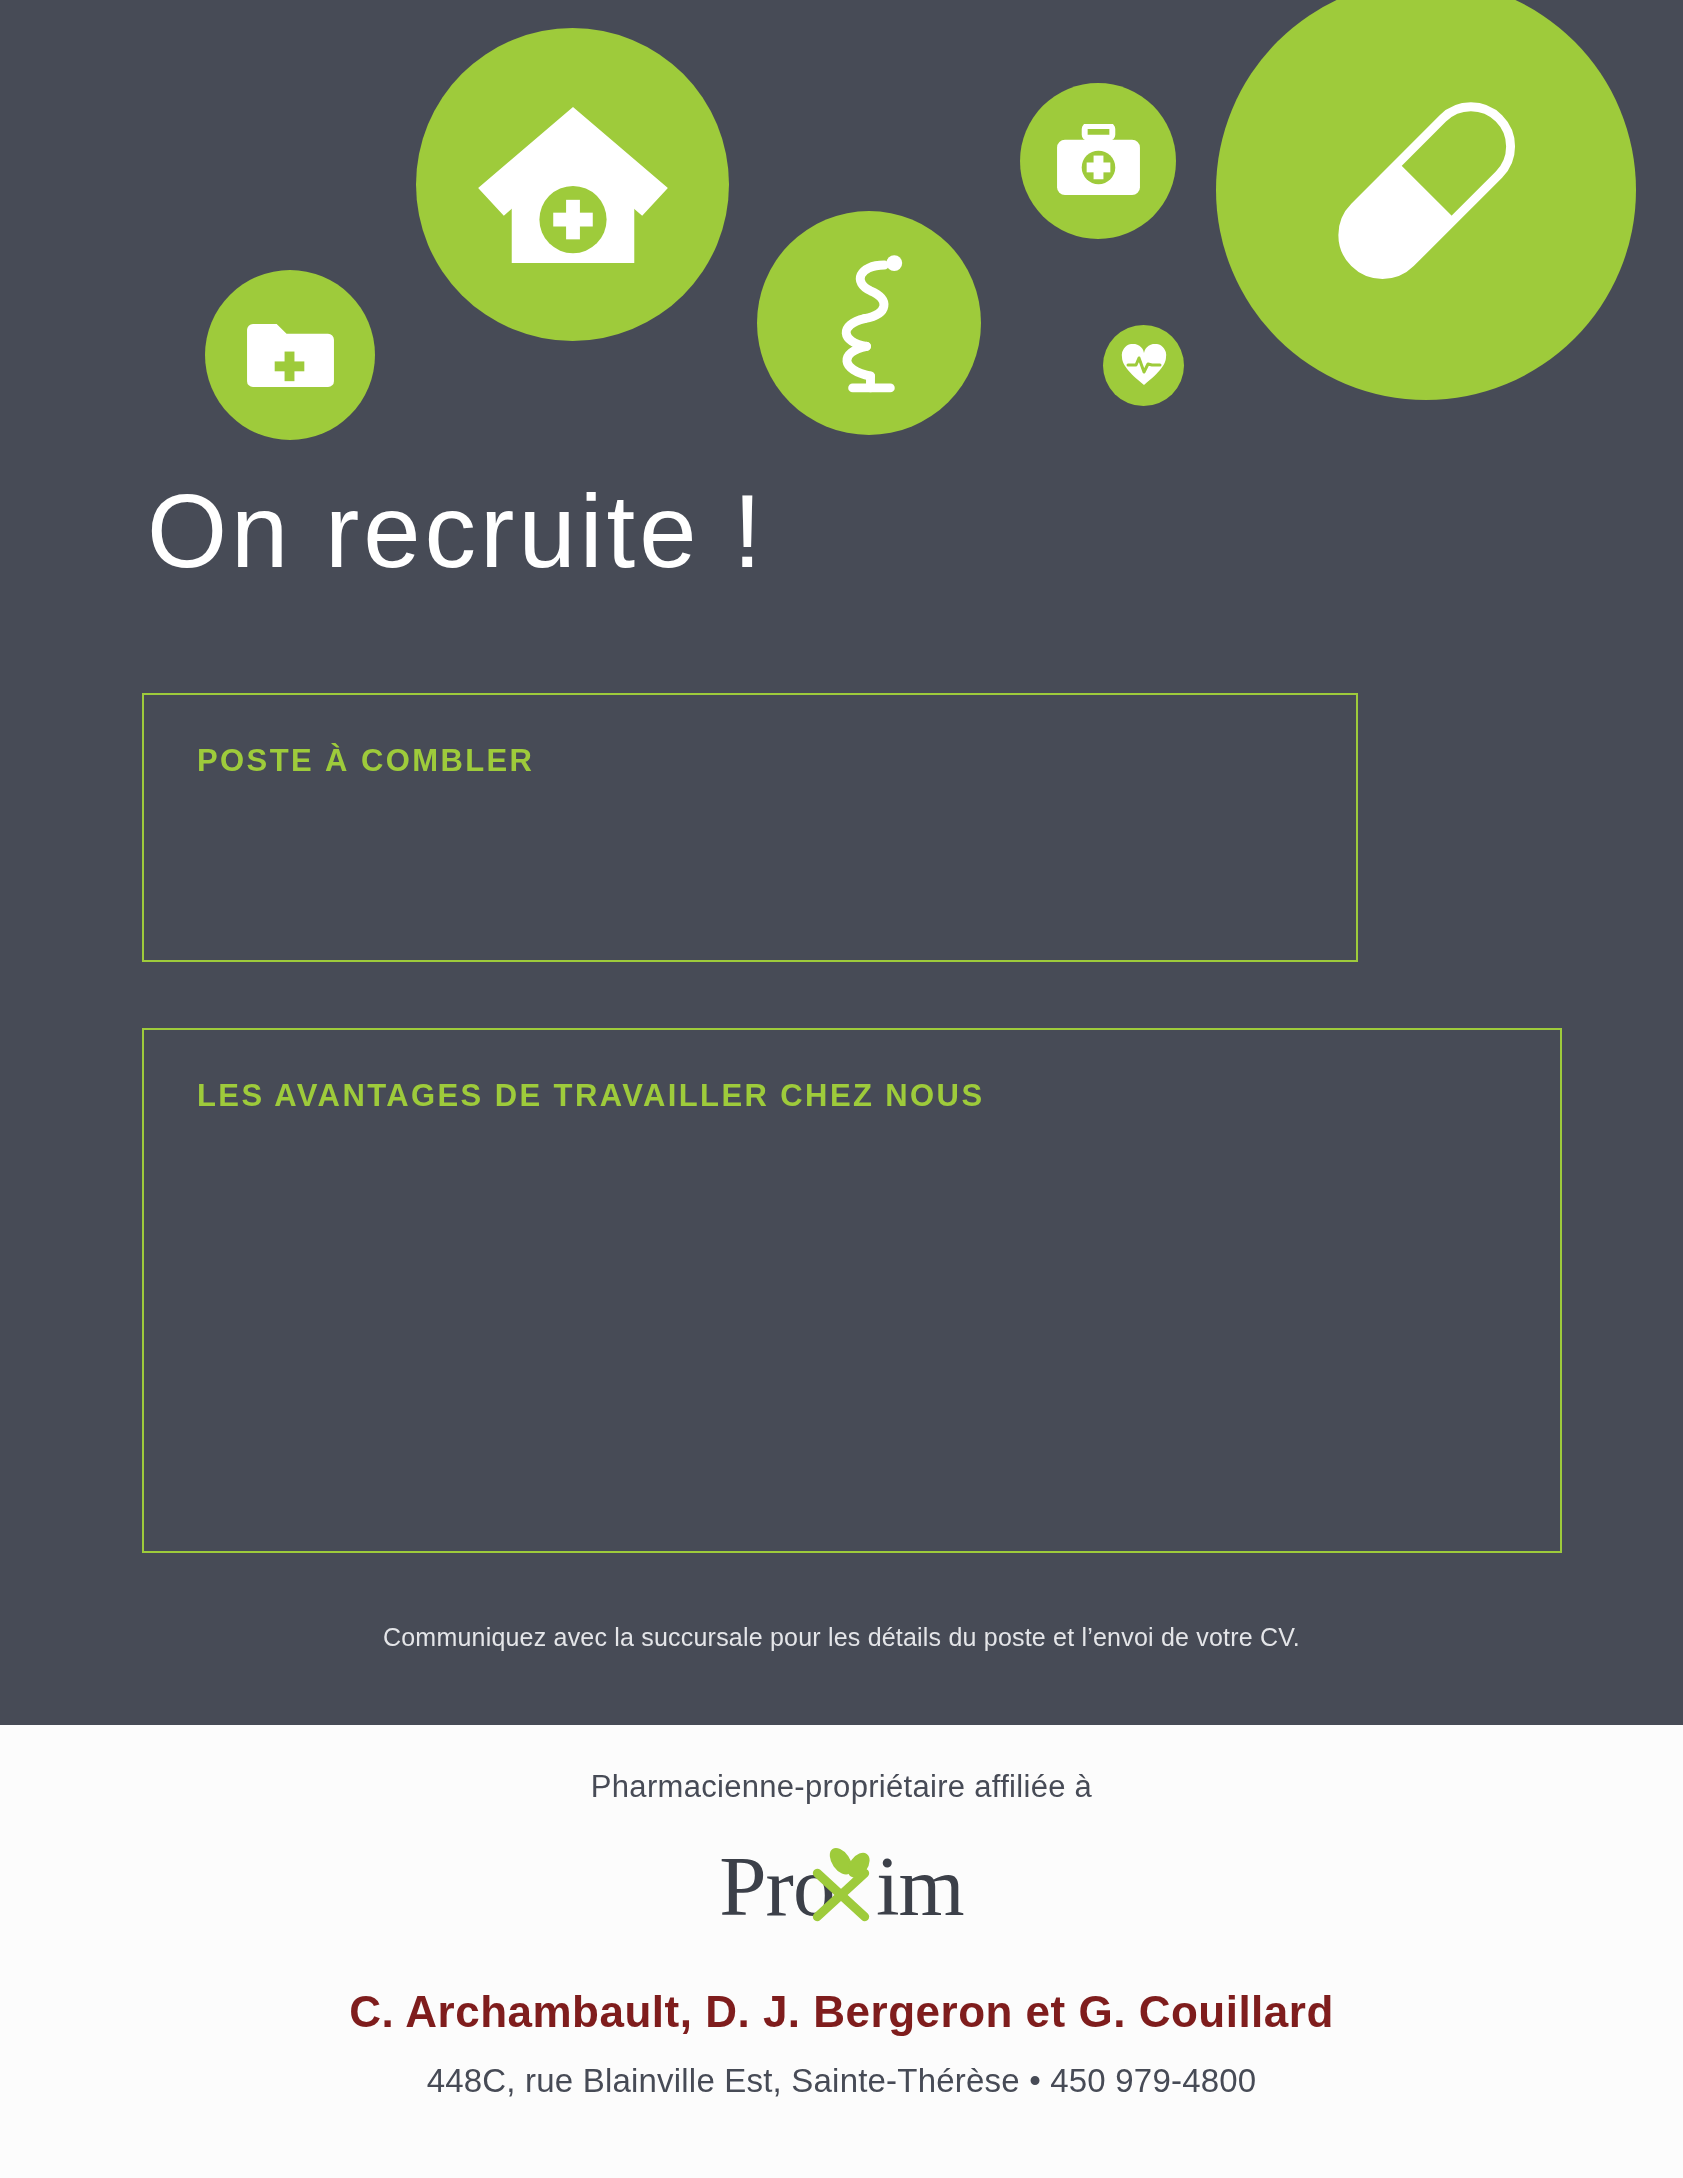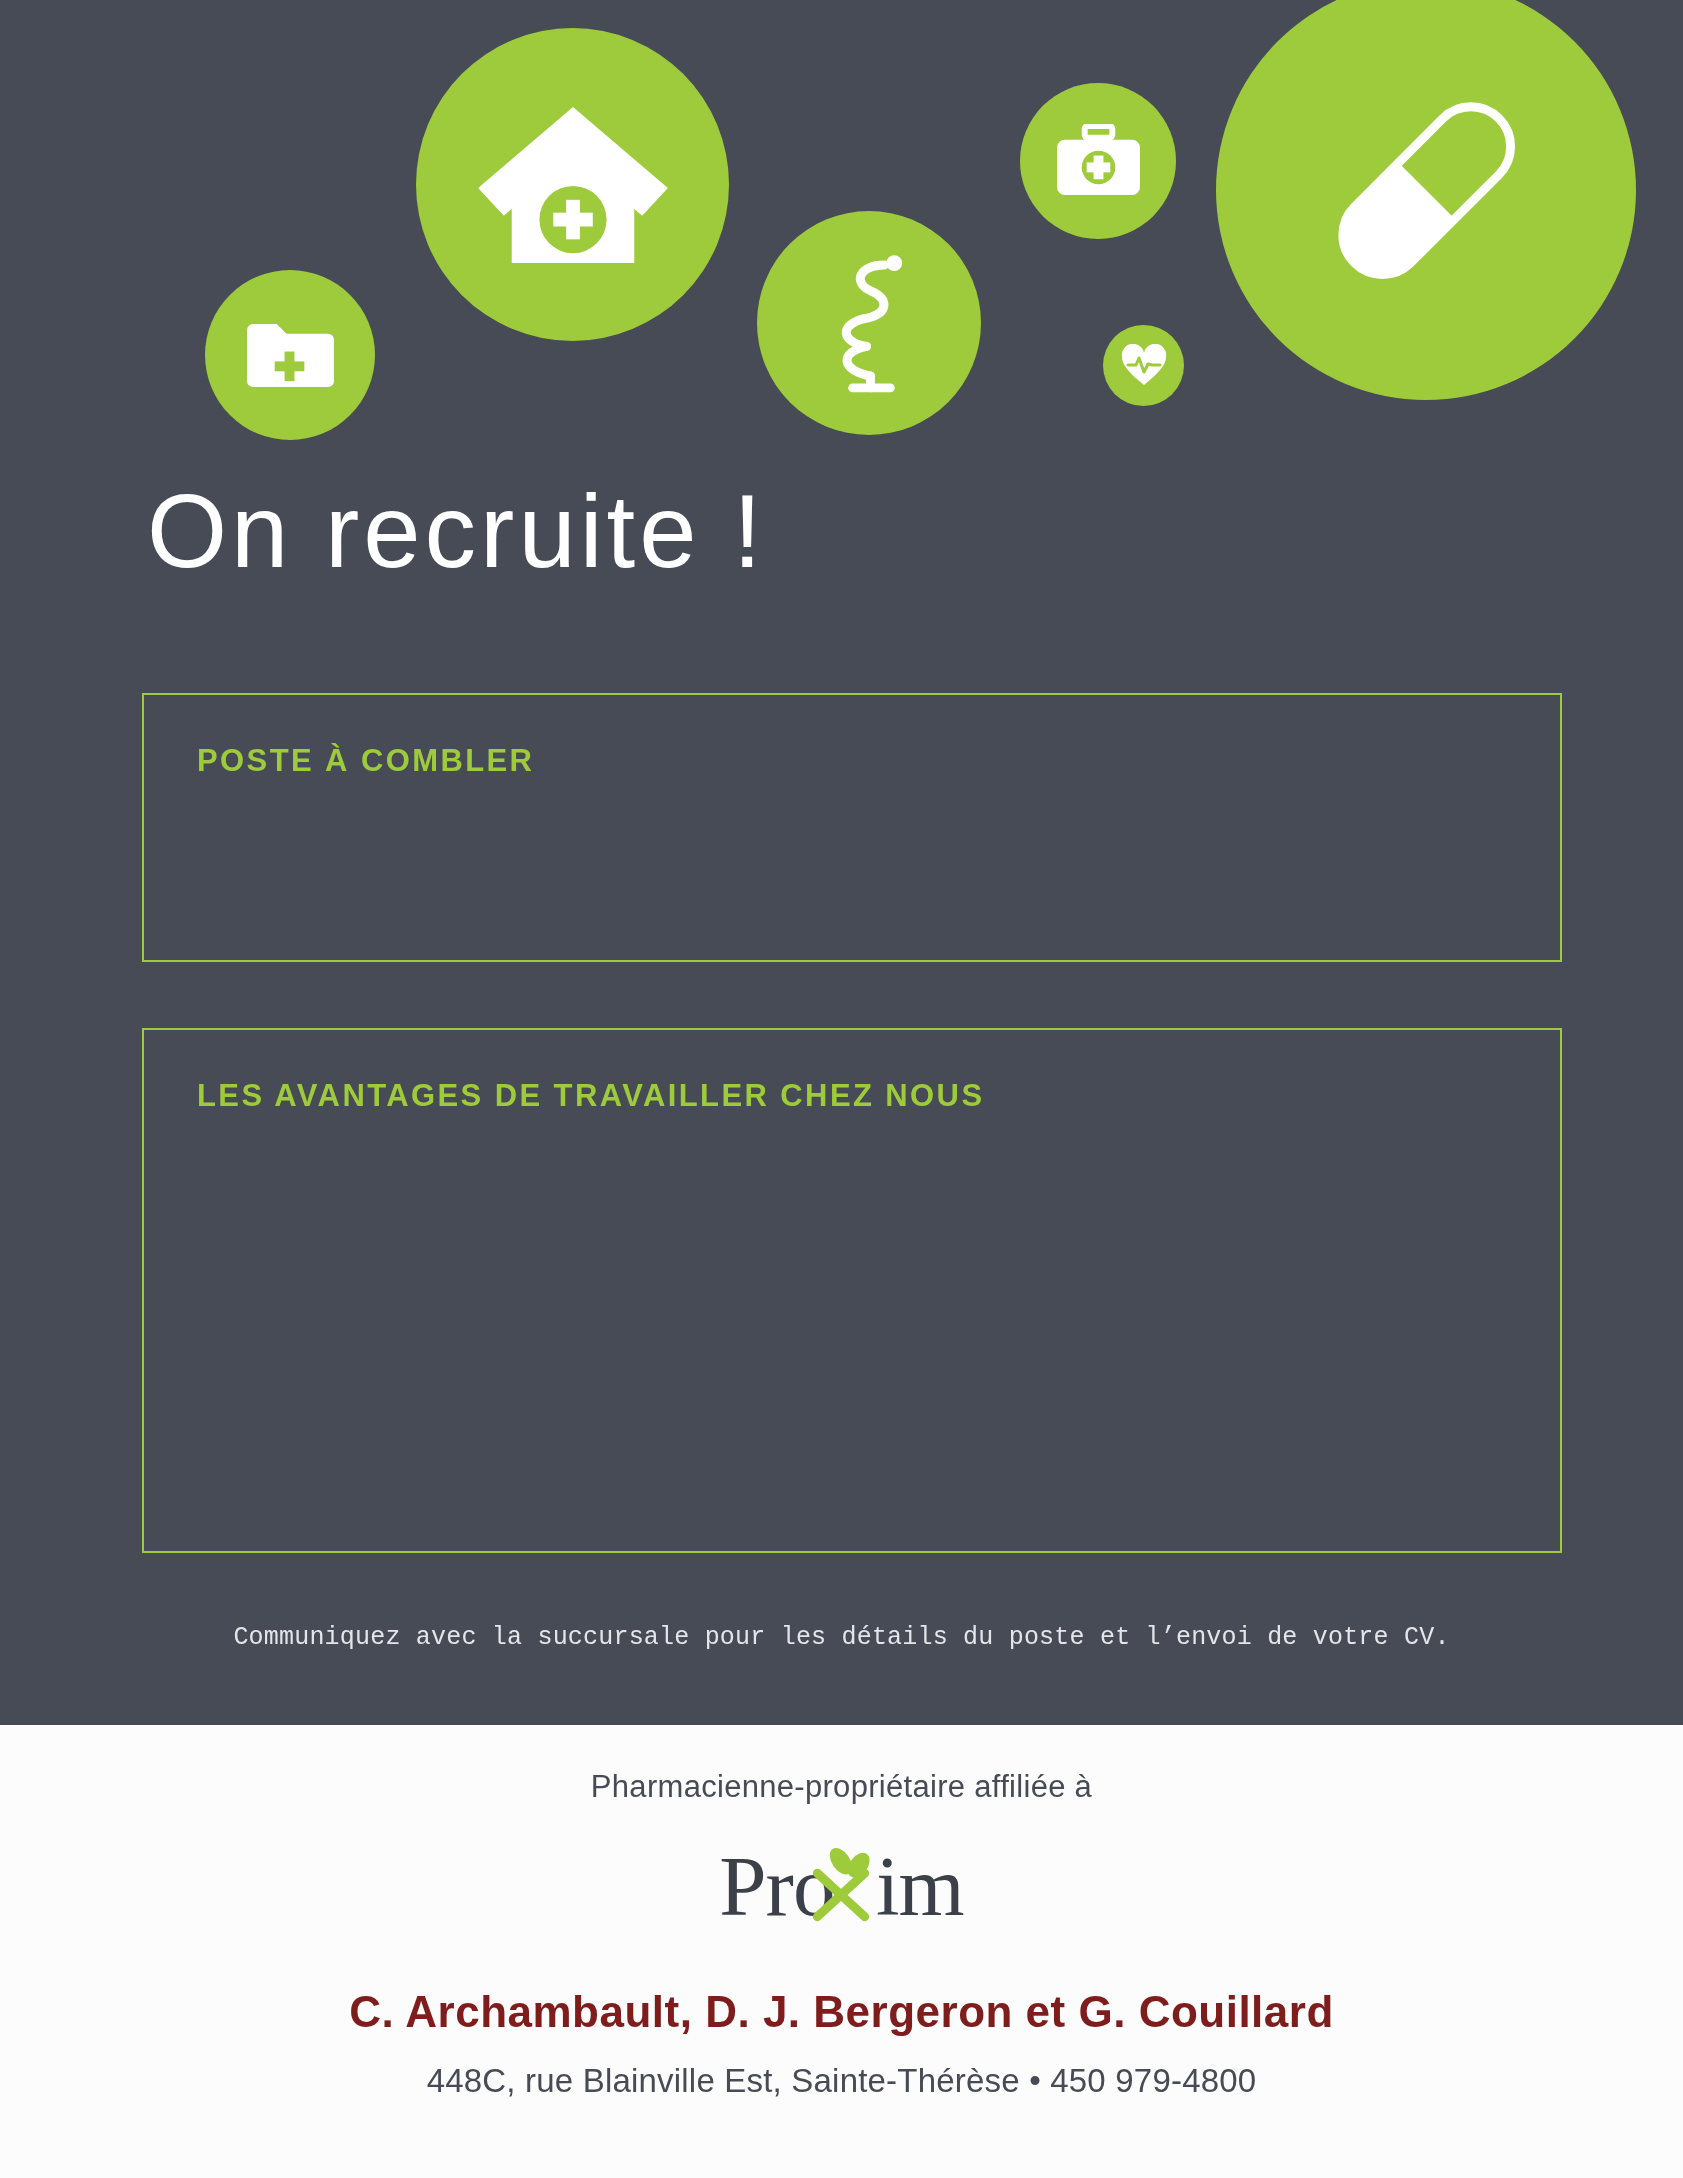--- a/index.html
+++ b/index.html
@@ -72,21 +72,21 @@
 
   
   .field-box {
     position: absolute;
     border: 2px solid #9ecb3b;
     box-sizing: border-box;
   }
   .box-poste {
     left: 142px;
     top: 693px;
-    width: 1420px;
+    width: 1216px;
     height: 269px;
   }
   .box-avantages {
     left: 142px;
     top: 1028px;
     width: 1420px;
     height: 525px;
     padding-left: 16px;
   }
   .field-label {
@@ -115,21 +115,20 @@
   .hero-note {
     position: absolute;
     left: 0;
     top: 1623px;
     width: 1683px;
     text-align: center;
     color: #e4e5e8;
     font-size: 25px;
     font-weight: 400;
     letter-spacing: 0.2px;
-    font-family: Liberation Mono, monospace;
   }
 
   
   .footer {
     position: absolute;
     left: 0;
     top: 1725px;
     width: 1683px;
     height: 453px;
     background: #fcfcfc;

